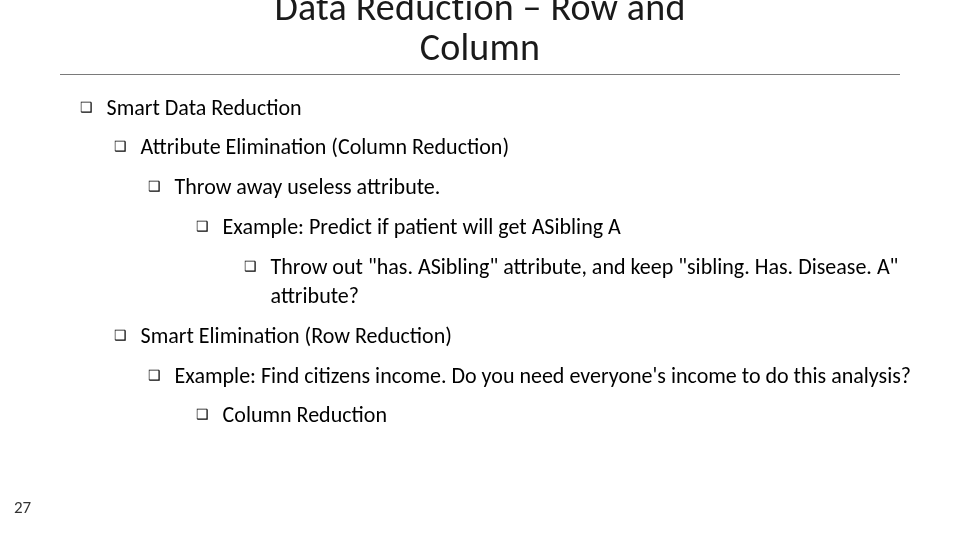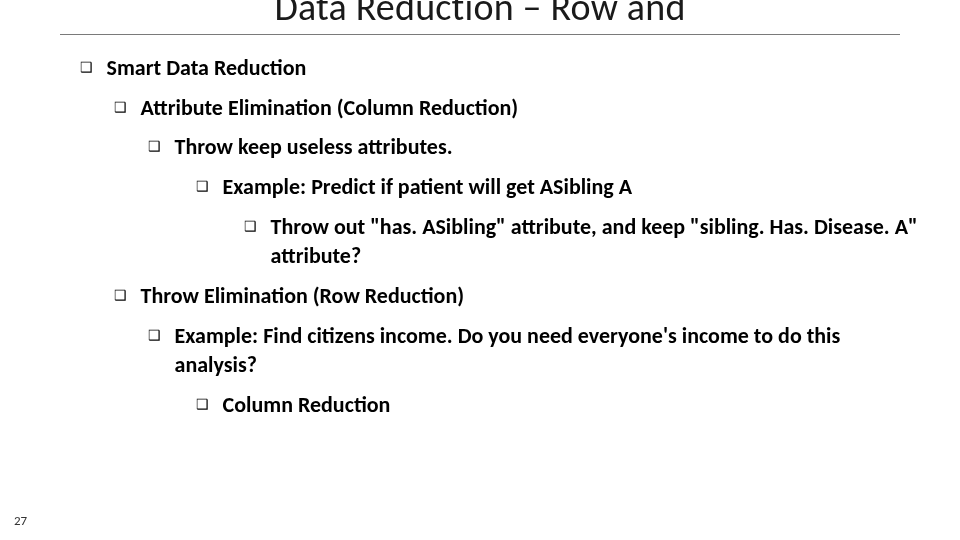--- a/index.html
+++ b/index.html
@@ -25,71 +25,72 @@
     font-size: 22px;
     line-height: 1.35;
   }
   .b { display: flex; align-items: flex-start; margin-bottom: 10px; }
   .sq { font-size: 14px; line-height: 1; margin-top: 8px; margin-right: 14px; flex: 0 0 auto; }
   .l0 { margin-left: 0; }
   .l1 { margin-left: 34px; }
   .l2 { margin-left: 68px; }
   .l3 { margin-left: 116px; }
   .l4 { margin-left: 164px; }
-  .txt { flex: 1 1 auto; font-weight: bold; }
+  .txt { flex: 1 1 auto; }
   .pagenum {
     position: absolute;
     left: 14px;
-    bottom: 0;
-    font-size: 13px;
+    bottom: 10px;
+    font-size: 17px;
     color: #333;
     text-align: center;
   }
 </style>
 </head>
 <body>
 
 <div class="slide">
 
   <div class="title">
     <span>Data Reduction – Row and</span><br>
+    <span>Column</span>
   </div>
 
   <hr class="rule">
 
   <div class="body">
 
     <div class="b l0">
       <span class="sq">❑</span>
       <span class="txt">Smart Data Reduction</span>
     </div>
 
     <div class="b l1">
       <span class="sq">❑</span>
       <span class="txt">Attribute Elimination (Column Reduction)</span>
     </div>
 
     <div class="b l2">
       <span class="sq">❑</span>
-      <span class="txt">Throw keep useless attributes.</span>
+      <span class="txt">Throw away useless attribute.</span>
     </div>
 
     <div class="b l3">
       <span class="sq">❑</span>
       <span class="txt">Example: Predict if patient will get ASibling A</span>
     </div>
 
     <div class="b l4">
       <span class="sq">❑</span>
       <span class="txt">Throw out "has. ASibling" attribute, and keep "sibling. Has. Disease. A" attribute?</span>
     </div>
 
     <div class="b l1">
       <span class="sq">❑</span>
-      <span class="txt">Throw Elimination (Row Reduction)</span>
+      <span class="txt">Smart Elimination (Row Reduction)</span>
     </div>
 
     <div class="b l2">
       <span class="sq">❑</span>
       <span class="txt">Example: Find citizens income.  Do you need everyone's income to do this analysis?</span>
     </div>
 
     <div class="b l3">
       <span class="sq">❑</span>
       <span class="txt">Column Reduction</span>

